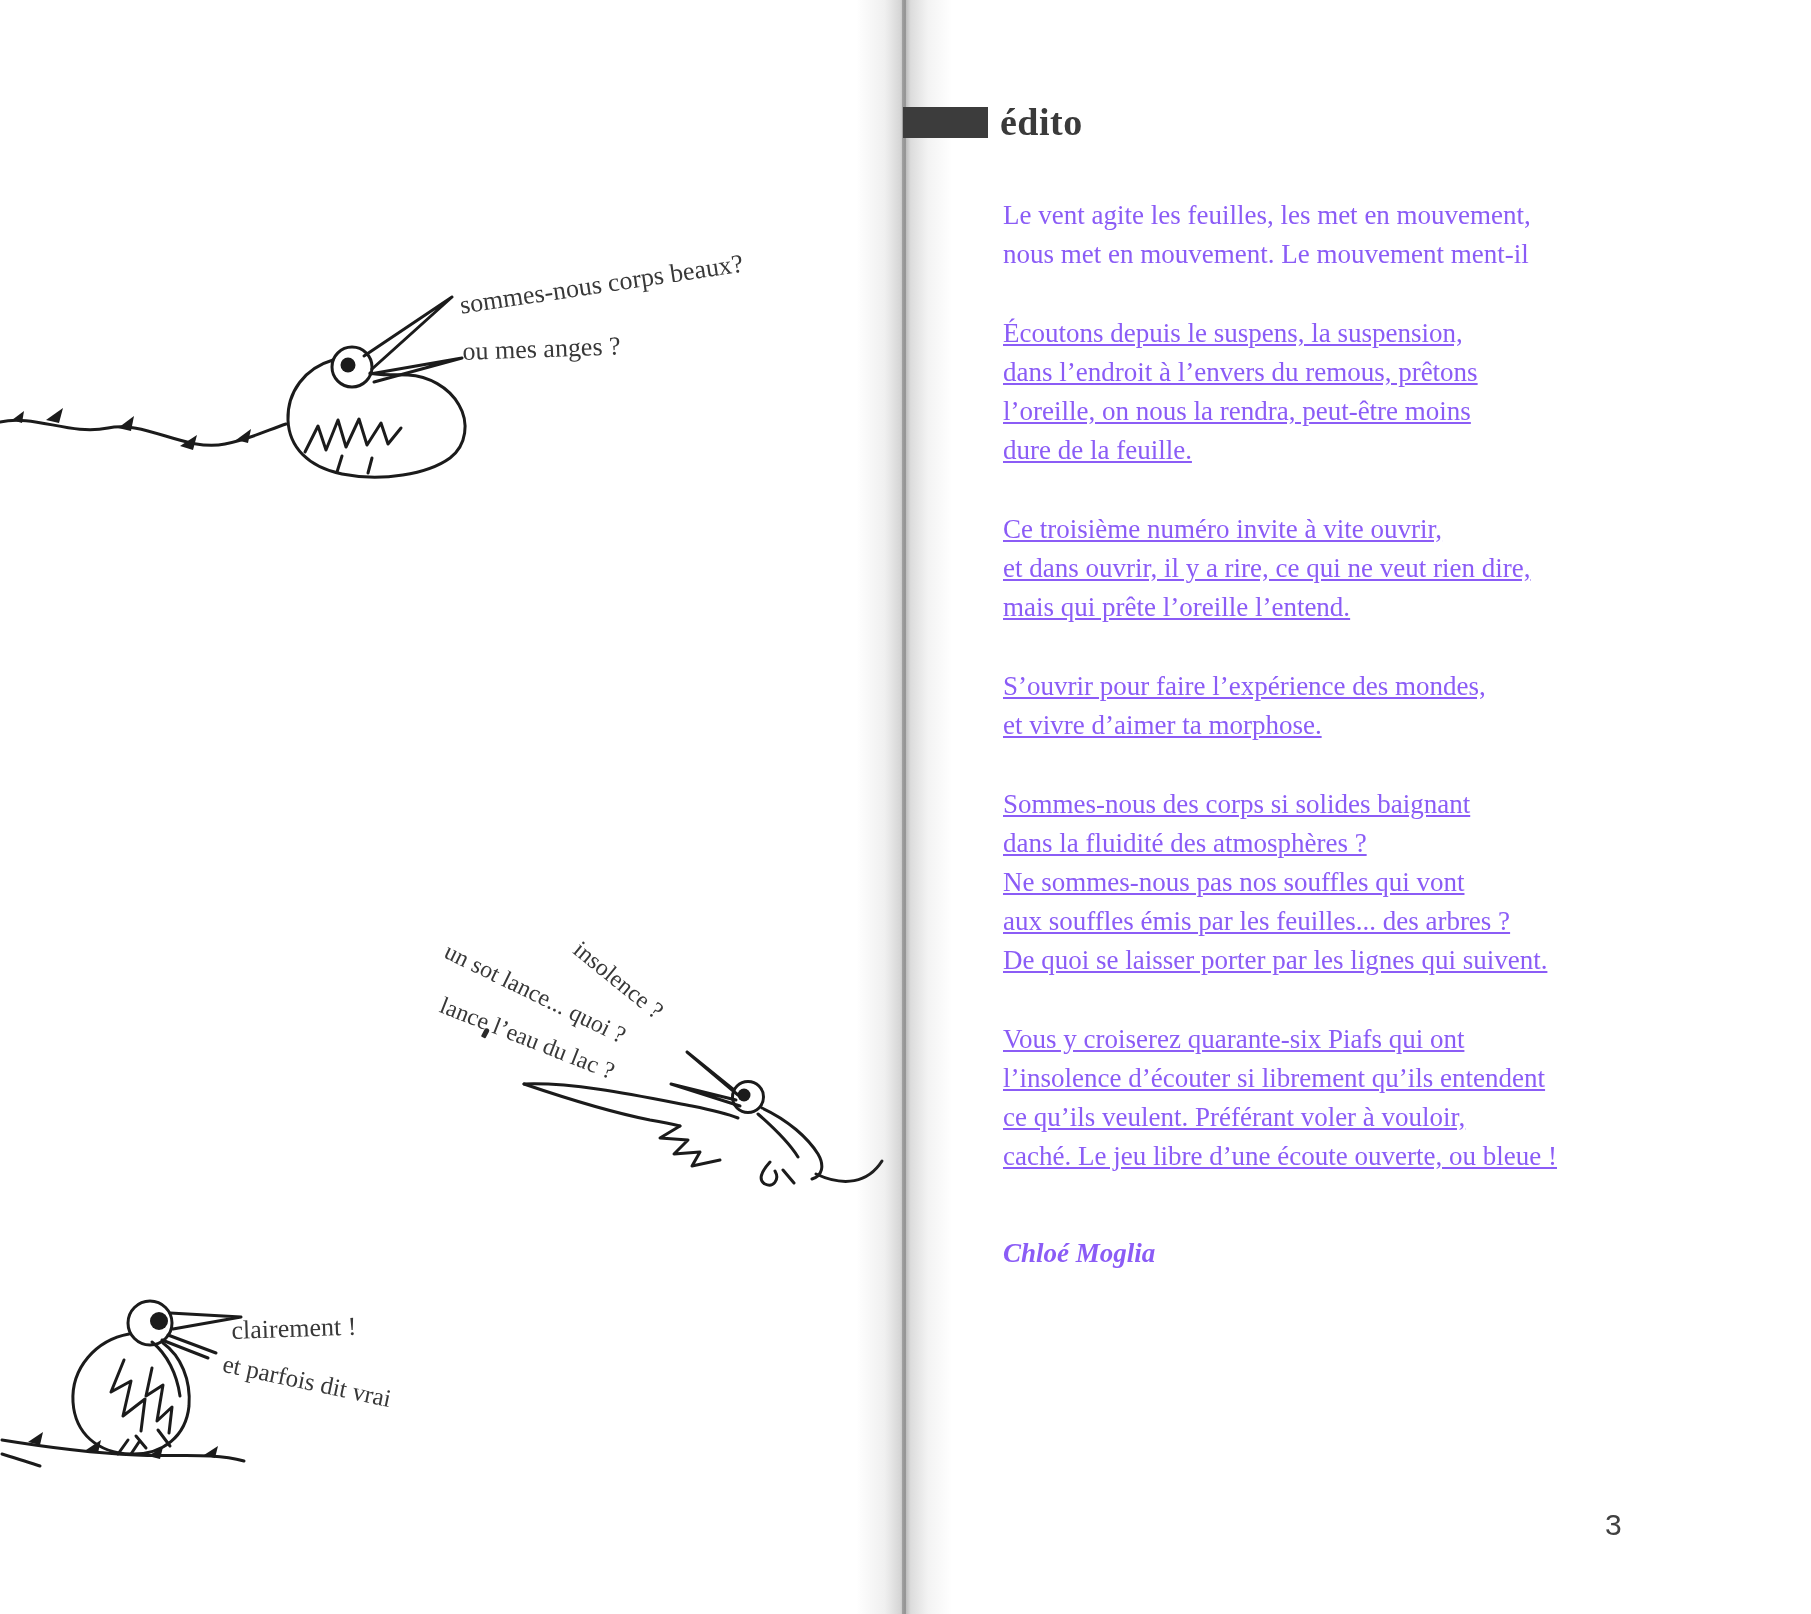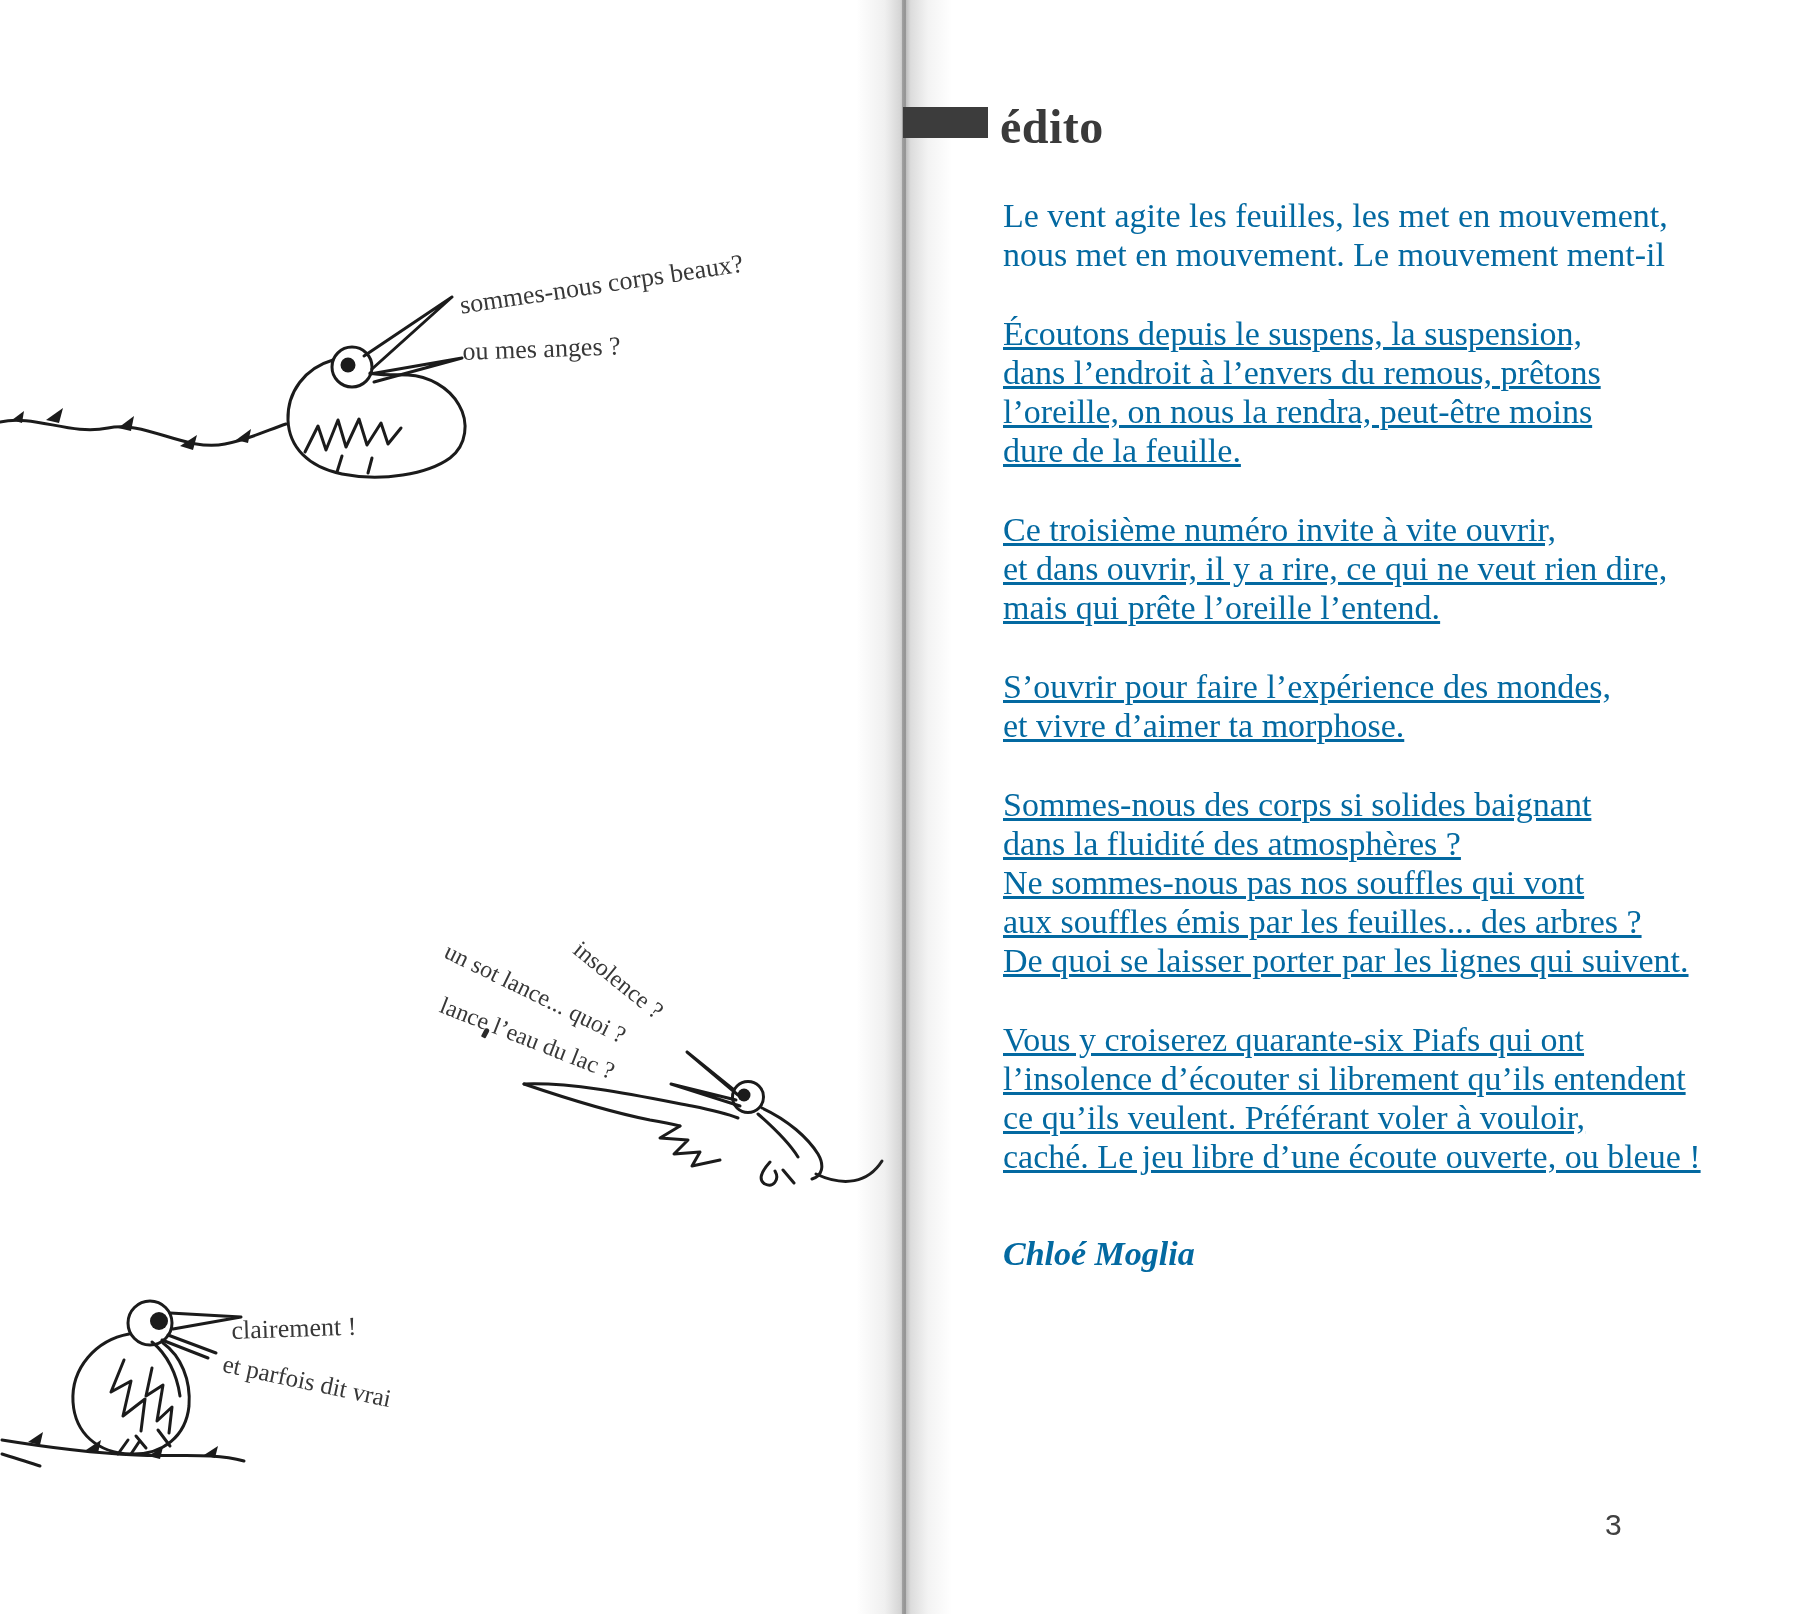--- a/index.html
+++ b/index.html
@@ -28,26 +28,26 @@
     background:rgba(70,70,70,0.30);
     pointer-events:none;
   }
   
   .marker{
     position:absolute;left:903px;top:107px;width:85px;height:31px;
     background:#3c3c3c;
   }
   .heading{
     position:absolute;left:1000px;top:103px;margin:0;
-    font-size:48px;line-height:1;font-weight:700;color:#3a3a3a;
+    font-size:38px;line-height:1;font-weight:700;color:#3a3a3a;
     letter-spacing:0.5px;white-space:pre;
   }
   .text-col{
     position:absolute;left:1003px;top:196px;width:700px;
-    font-size:34px;line-height:39px;color:#0369a1;
+    font-size:27px;line-height:39px;color:#8b5cf6;
   }
   .para + .para{margin-top:40px;text-decoration:underline;}
   .line{white-space:pre;}
   .signature{margin-top:58px;font-weight:700;white-space:pre;font-style:italic;}
   .pagenum{
     position:absolute;left:1605px;top:1508px;
     font-family:"Liberation Sans","DejaVu Sans",sans-serif;
     font-size:30px;color:#414141;
   }
   

